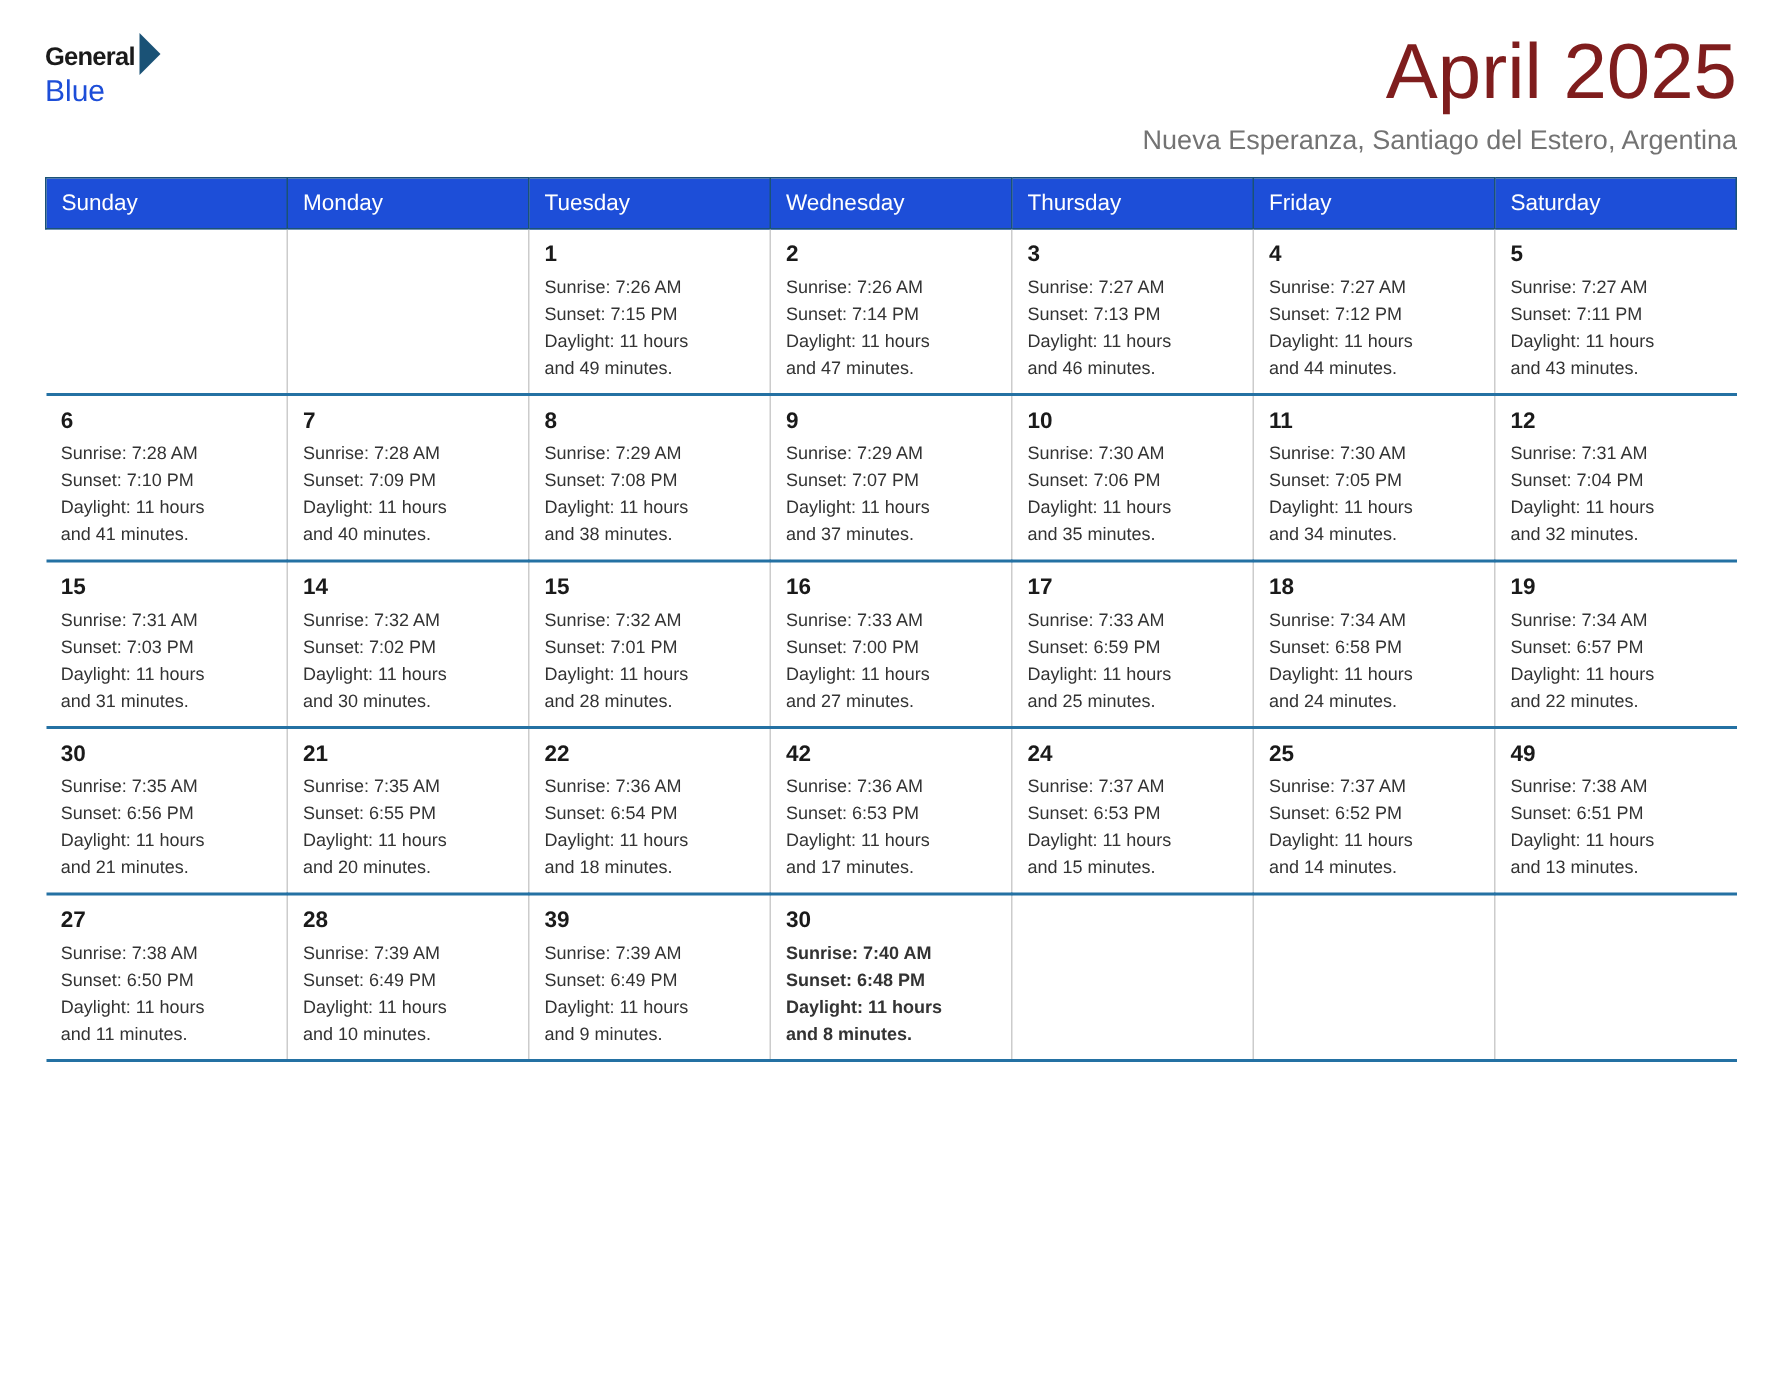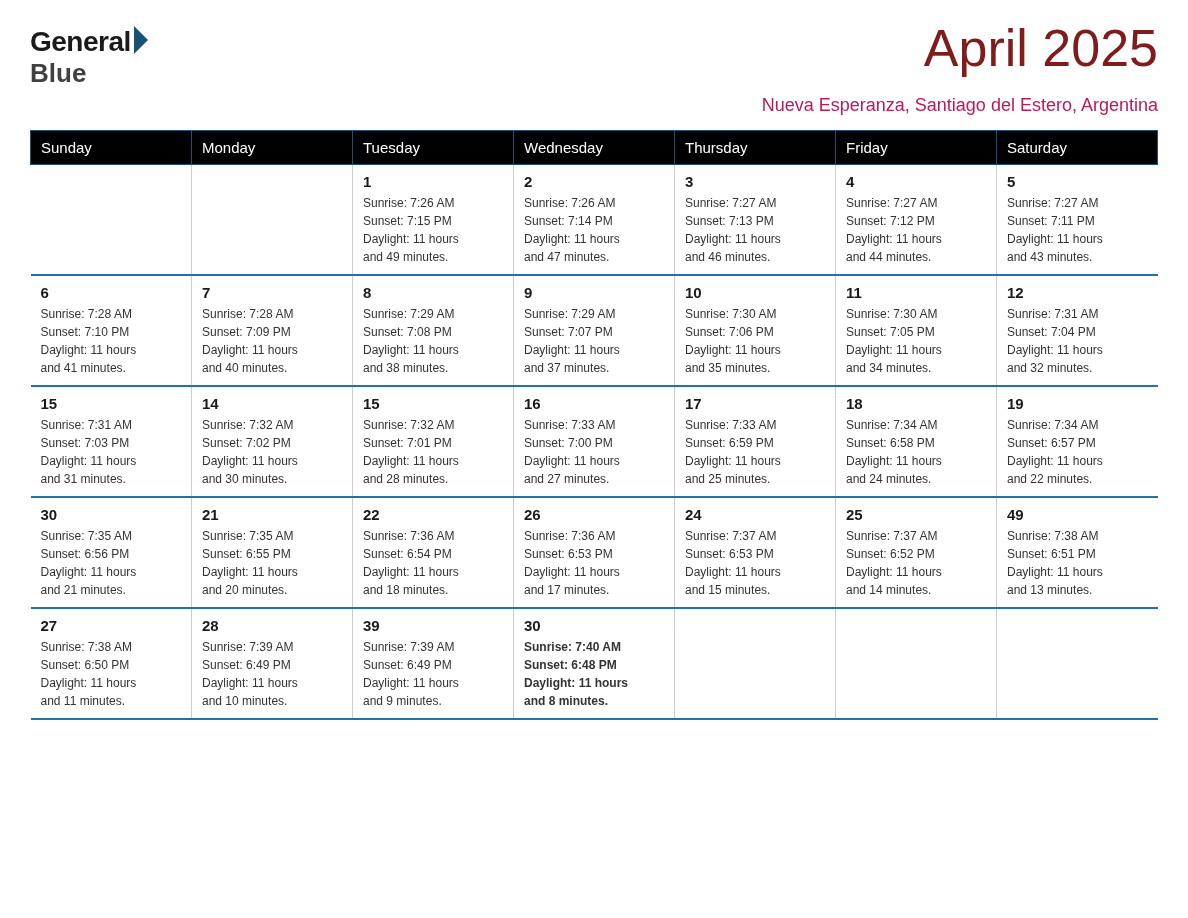--- a/index.html
+++ b/index.html
@@ -22,59 +22,59 @@
       flex-direction: column;
       align-items: flex-start;
       padding-top: 6px;
     }
     .logo-text {
       display: flex;
       align-items: center;
       gap: 0;
     }
     .logo-general {
-      font-size: 28px;
+      font-size: 17px;
       font-weight: bold;
       color: #1a1a1a;
       letter-spacing: -0.5px;
     }
     .logo-arrow {
       width: 0;
       height: 0;
       border-left: 14px solid #1a5276;
       border-top: 14px solid transparent;
       border-bottom: 14px solid transparent;
       margin-left: 3px;
       margin-top: -4px;
     }
     .logo-blue {
-      font-size: 26px;
-      font-weight: bold;
-      color: #404040;
+      font-size: 20px;
+      font-weight: normal;
+      color: #1d4ed8;
     }
     .month-title {
       font-size: 52px;
       font-weight: normal;
       color: #7f1d1d;
       text-align: right;
       line-height: 1.1;
     }
     .location-title {
       text-align: right;
       font-size: 18px;
-      color: #be185d;
+      color: #737373;
       margin-bottom: 14px;
     }
     .calendar {
       width: 100%;
       border-collapse: collapse;
       table-layout: fixed;
     }
     .calendar thead tr {
-      background-color: #000000;
+      background-color: #1d4ed8;
     }
     .calendar thead th {
       color: #fff;
       font-size: 15px;
       font-weight: normal;
       padding: 8px 10px;
       text-align: left;
       border: 1px solid #1a5276;
     }
     .calendar tbody tr {
@@ -293,21 +293,21 @@
 and 20 minutes.</div>
         </td>
         <td>
           <div class="day-number">22</div>
           <div class="day-info" style="white-space: pre-line;">Sunrise: 7:36 AM
 Sunset: 6:54 PM
 Daylight: 11 hours
 and 18 minutes.</div>
         </td>
         <td>
-          <div class="day-number">26</div>
+          <div class="day-number">42</div>
           <div class="day-info" style="white-space: pre-line;">Sunrise: 7:36 AM
 Sunset: 6:53 PM
 Daylight: 11 hours
 and 17 minutes.</div>
         </td>
         <td>
           <div class="day-number">24</div>
           <div class="day-info" style="white-space: pre-line;">Sunrise: 7:37 AM
 Sunset: 6:53 PM
 Daylight: 11 hours

